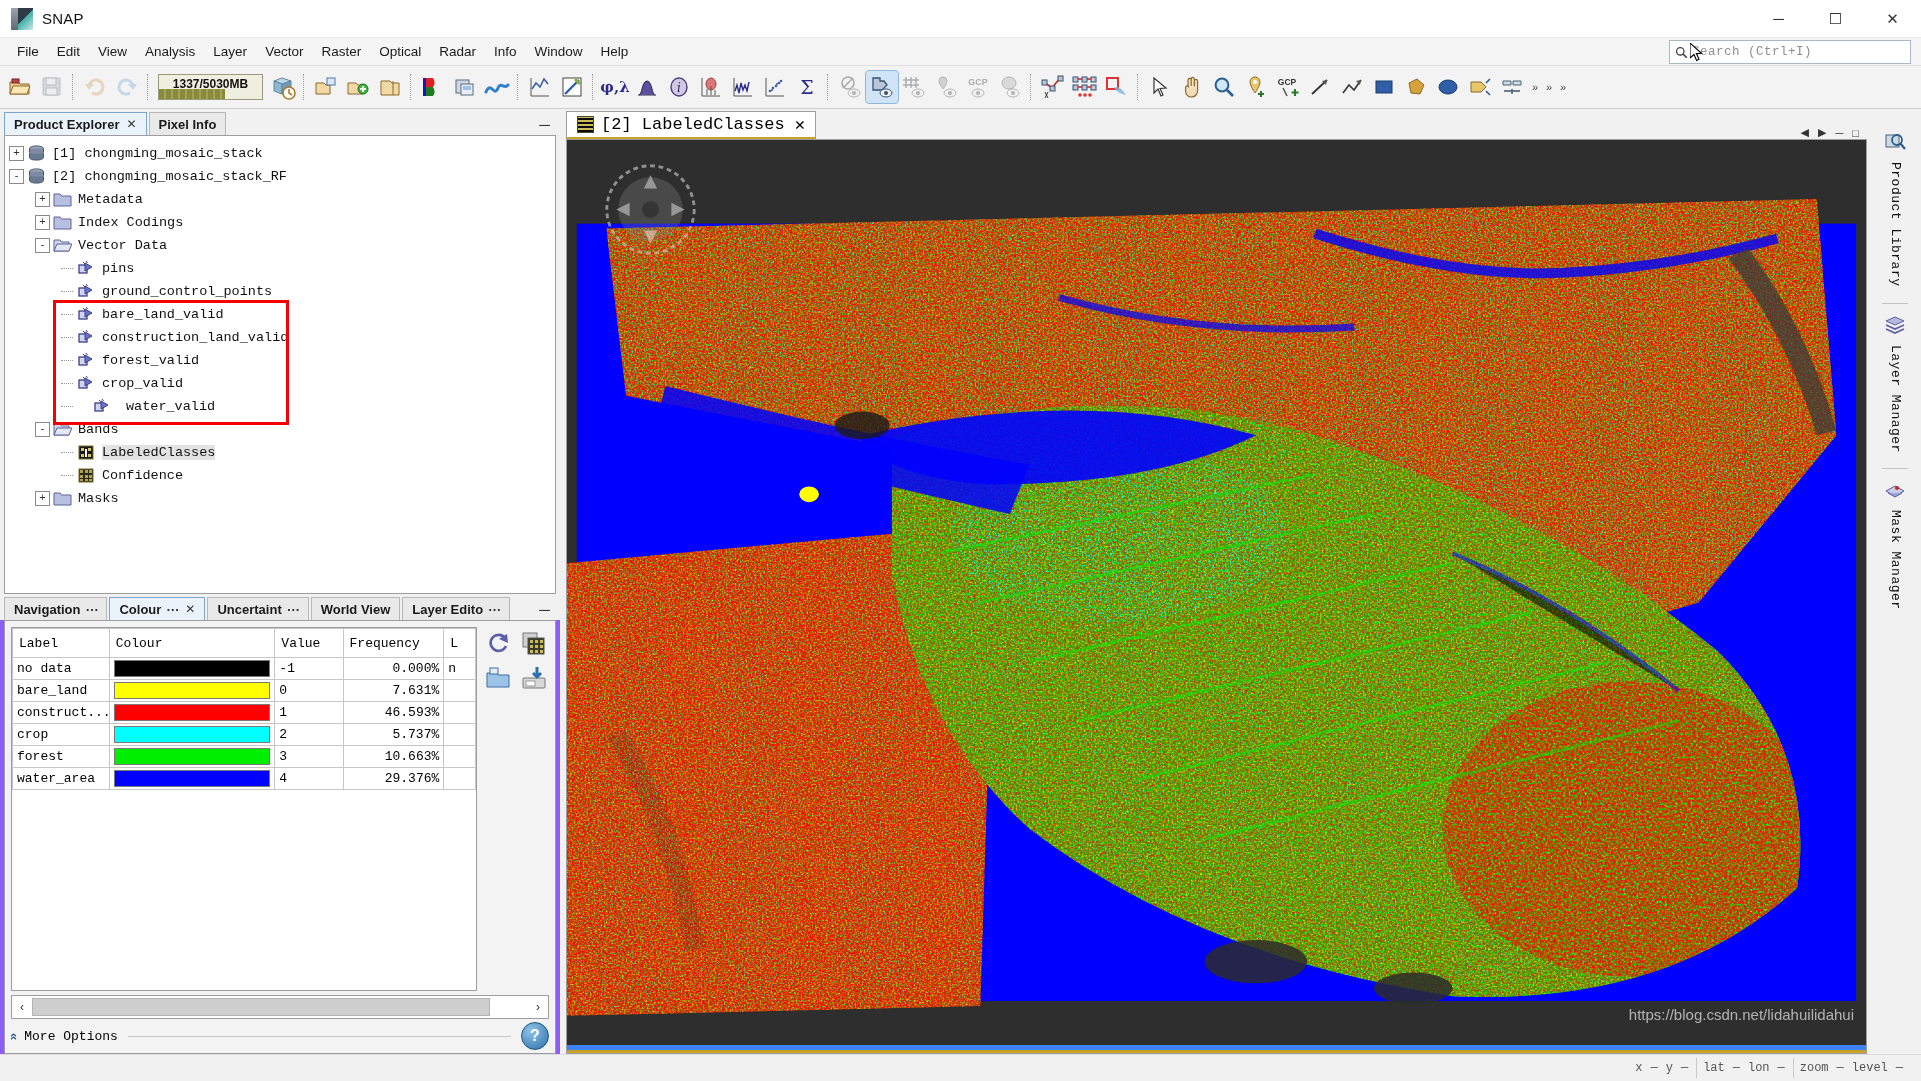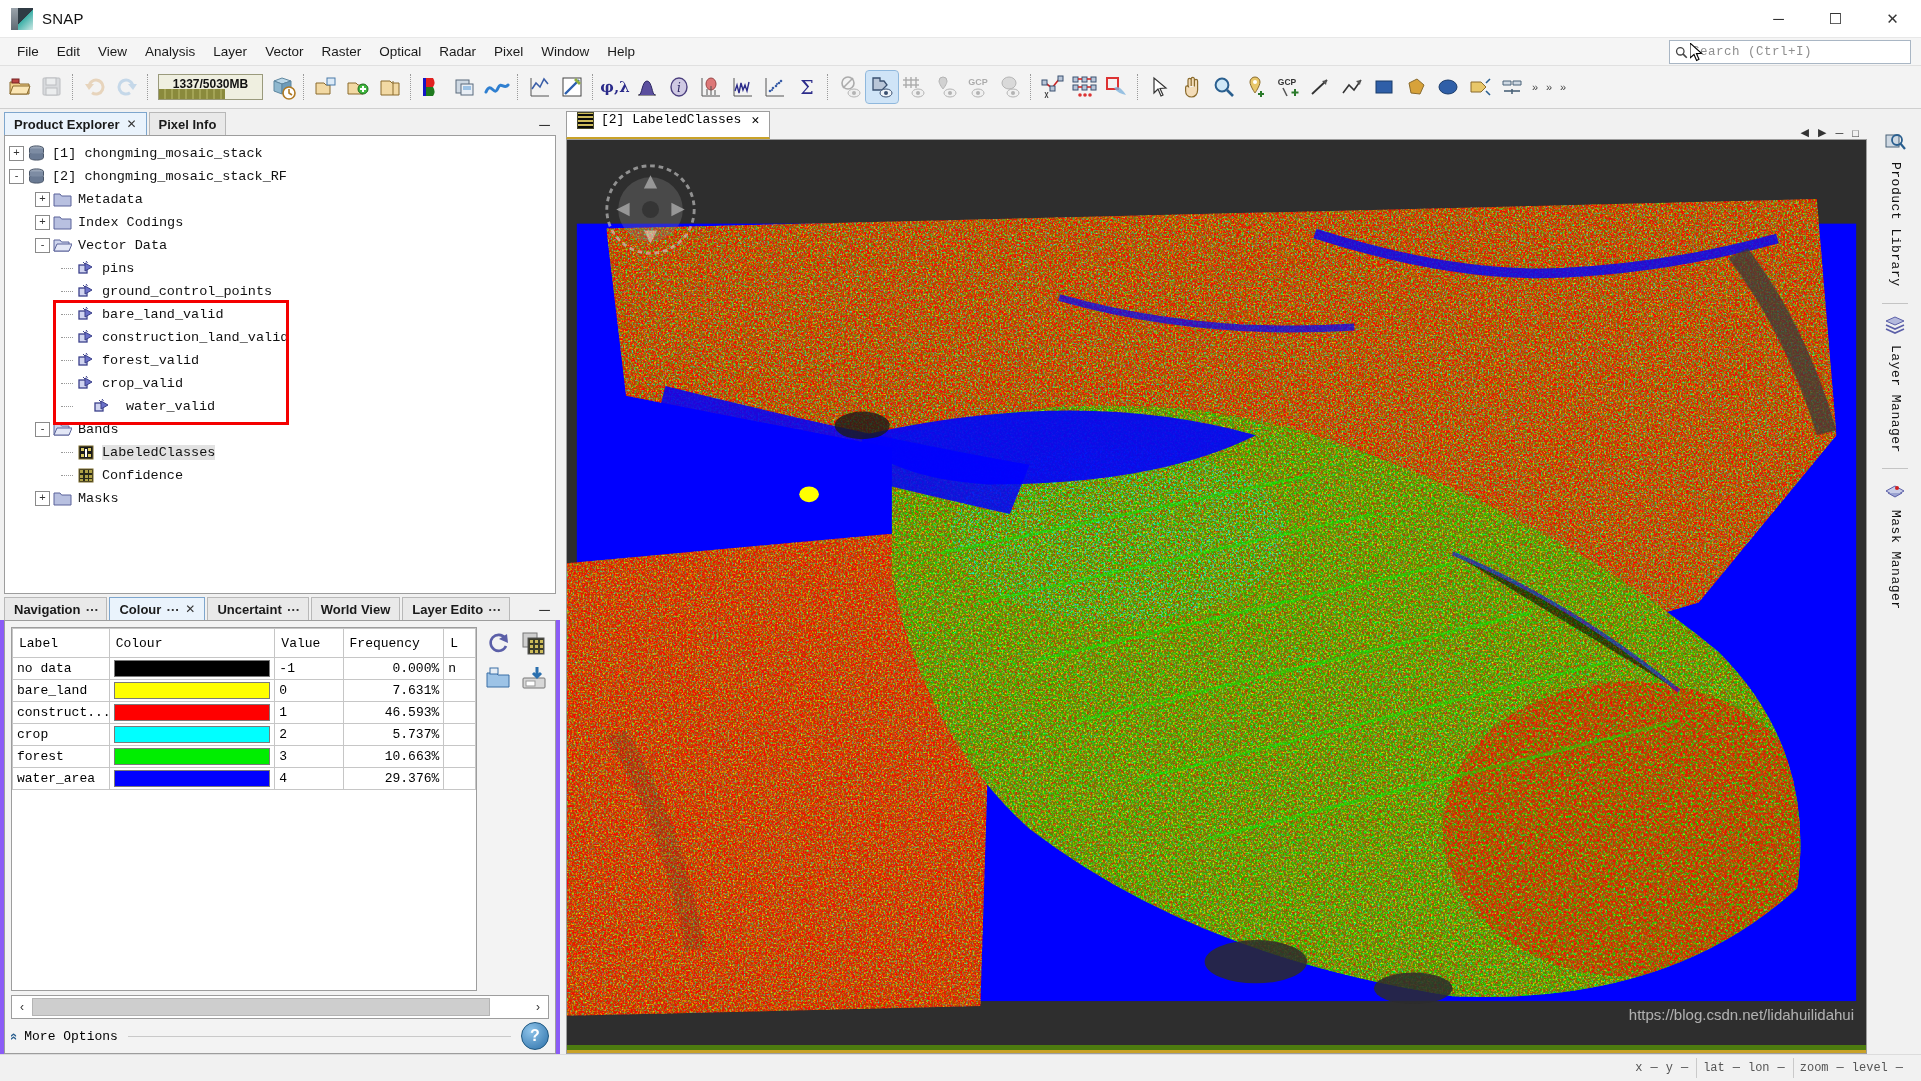--- a/index.html
+++ b/index.html
@@ -77,28 +77,28 @@
   .hs-arrow{width:20px;text-align:center;color:#333;font-size:12px;}
   .hs-thumb{flex:1 1 auto;height:16px;background:#cecece;border:1px solid #b4b4b4;margin-right:38px;}
   .morerow{height:34px;display:flex;align-items:center;padding:0 6px;}
   .more-lbl{font-family:"Liberation Mono",monospace;font-size:13px;margin-left:6px;}
   .more-line{flex:1 1 auto;height:1px;background:#c9c9c9;margin:0 10px;}
   .helpbtn{width:26px;height:26px;border-radius:50%;background:radial-gradient(circle at 35% 30%,#8fc4ea,#2b6fa8);color:#fff;font-weight:bold;display:flex;align-items:center;justify-content:center;font-size:16px;border:1px solid #1d567f;}
 
   
   .rightcol{flex:1 1 auto;display:flex;flex-direction:column;min-width:0;background:#f1f1f1;}
   .viewtabs{height:30px;display:flex;align-items:flex-end;padding-left:6px;position:relative;}
-  .vtab{height:25px;display:flex;padding:0 10px;background:#fff;border:1px solid #9d9d9d;border-bottom:2px solid #c9a227;font-family:"Liberation Mono",monospace;font-size:13px;}
+  .vtab{height:25px;display:flex;align-items:center;padding:0 10px;background:#fff;border:1px solid #9d9d9d;border-bottom:2px solid #c9a227;font-family:"Liberation Mono",monospace;font-size:17px;}
   .vtab .vico{width:15px;height:15px;margin-right:7px;background:
       repeating-linear-gradient(0deg,#0b0b0b 0 2px,#cdbb5a 2px 4px),
       repeating-linear-gradient(90deg,#0b0b0b 0 2px,#8e8742 2px 4px);
       border:1px solid #4a4a2a;}
   .vtab .x{margin-left:10px;}
   .vtabctrl{margin-left:auto;display:flex;align-items:center;gap:9px;padding-right:10px;color:#333;font-size:11px;}
-  .imgframe{flex:1 1 auto;margin:0 2px 0 6px;border:1px solid #9d9d9d;background:#4d7c0f;position:relative;overflow:hidden;}
+  .imgframe{flex:1 1 auto;margin:0 2px 0 6px;border:1px solid #9d9d9d;background:#3b82f6;position:relative;overflow:hidden;}
   .imgcanvas{position:absolute;inset:0;}
   .goldline{position:absolute;left:0;right:0;bottom:0;height:3px;background:#c9a227;}
   .navcompass{position:absolute;left:36px;top:22px;width:95px;height:95px;z-index:6;opacity:.62;}
 
   .rtabs{width:52px;flex:0 0 auto;background:#f1f1f1;display:flex;flex-direction:column;align-items:center;padding-top:14px;gap:0;}
   .rtab{width:44px;display:flex;flex-direction:column;align-items:center;padding:8px 0 14px 0;}
   .rtab .rico{margin-bottom:6px;}
   .rtab .rtxt{writing-mode:vertical-rl;font-family:"Liberation Mono",monospace;font-size:13px;letter-spacing:.5px;color:#111;}
   .rdiv{width:26px;height:1px;background:#c4c4c4;margin:2px 0;}
 
@@ -129,21 +129,21 @@
   <div class="menubar">
     <div class="menu-item">File</div>
     <div class="menu-item">Edit</div>
     <div class="menu-item">View</div>
     <div class="menu-item">Analysis</div>
     <div class="menu-item">Layer</div>
     <div class="menu-item">Vector</div>
     <div class="menu-item">Raster</div>
     <div class="menu-item">Optical</div>
     <div class="menu-item">Radar</div>
-    <div class="menu-item">Pixel</div>
+    <div class="menu-item">Info</div>
     <div class="menu-item">Window</div>
     <div class="menu-item">Help</div>
 
     <div class="searchbox">
       <div class="sicon">
         <svg width="13" height="13" viewBox="0 0 16 16">
             <circle cx="6.5" cy="6.5" r="4.6" fill="none" stroke="#444" stroke-width="1.6"></circle>
             <line x1="10" y1="10" x2="14.5" y2="14.5" stroke="#444" stroke-width="2"></line>
           </svg>
       </div>

